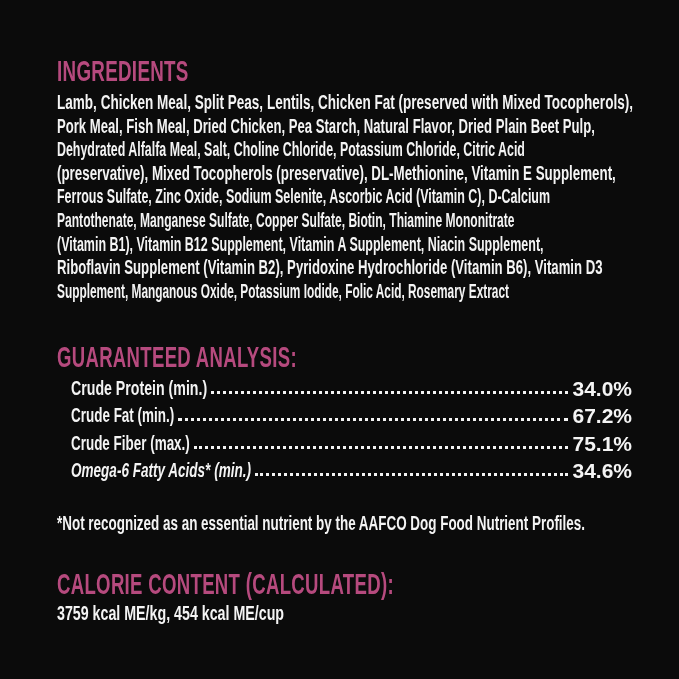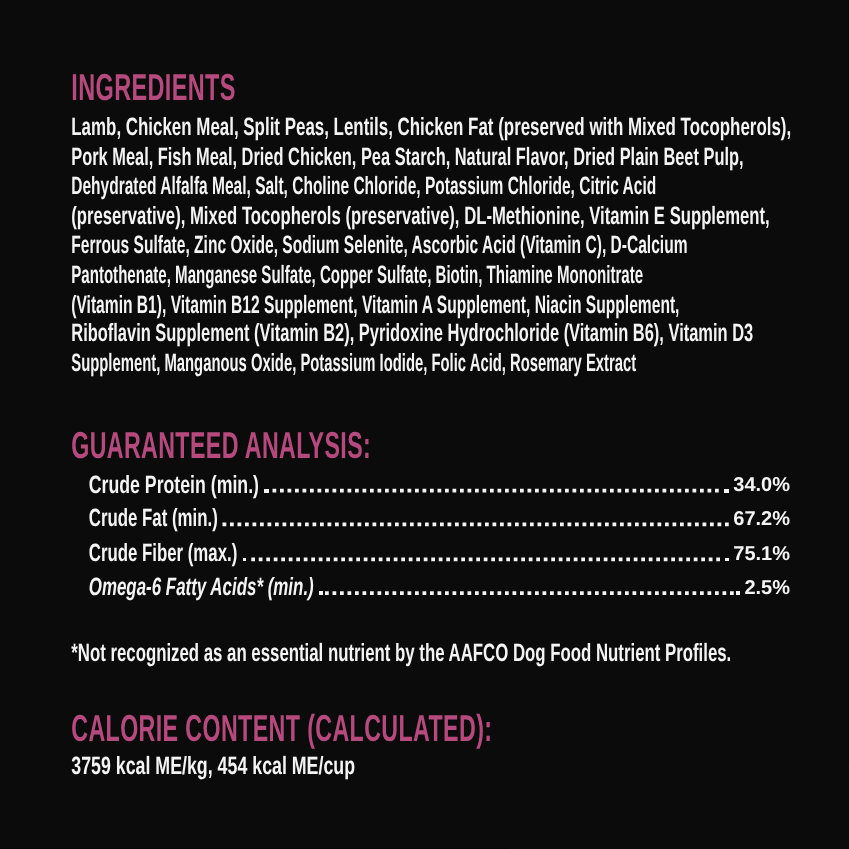--- a/index.html
+++ b/index.html
@@ -62,21 +62,21 @@
   }
   .ga-dots {
     flex: 1 1 auto;
     border-bottom: 3px dotted #f4f4f4;
     margin: 0 4px 5px 4px;
     height: 0;
     align-self: flex-end;
   }
   .ga-value {
     flex: 0 0 auto;
-    font-size: 16px;
+    font-size: 21px;
     line-height: 20px;
     white-space: nowrap;
     text-align: right;
   }
   .footnote {
     position: absolute;
     left: 57px;
     top: 512px;
     font-size: 20px;
     line-height: 23.6px;
@@ -130,21 +130,21 @@
       <span class="ga-value">67.2%</span>
     </div>
     <div class="ga-row">
       <span class="ga-label-wrap ga-label-w2"><span class="ga-label" data-fit="exact:119" style="transform: scaleX(0.672316);">Crude Fiber (max.)</span></span>
       <span class="ga-dots"></span>
       <span class="ga-value">75.1%</span>
     </div>
     <div class="ga-row">
       <span class="ga-label-wrap ga-label-w4"><span class="ga-label" data-fit="exact:180" style="transform: scaleX(0.676692);">Omega-6 Fatty Acids* (min.)</span></span>
       <span class="ga-dots"></span>
-      <span class="ga-value">2.5%</span>
+      <span class="ga-value">34.6%</span>
     </div>
   </div>
 
   <div class="footnote" data-fit="exact:528" style="transform: scaleX(0.671756);">*Not recognized as an essential nutrient by the AAFCO Dog Food Nutrient Profiles.</div>
 
   <div class="hdr hdr-cal" data-fit="exact:337" style="transform: scaleX(0.619485);">CALORIE CONTENT (CALCULATED):</div>
 
   <div class="cal-values" data-fit="exact:227" style="transform: scaleX(0.711599);">3759 kcal ME/kg, 454 kcal ME/cup</div>
 
 </div>

